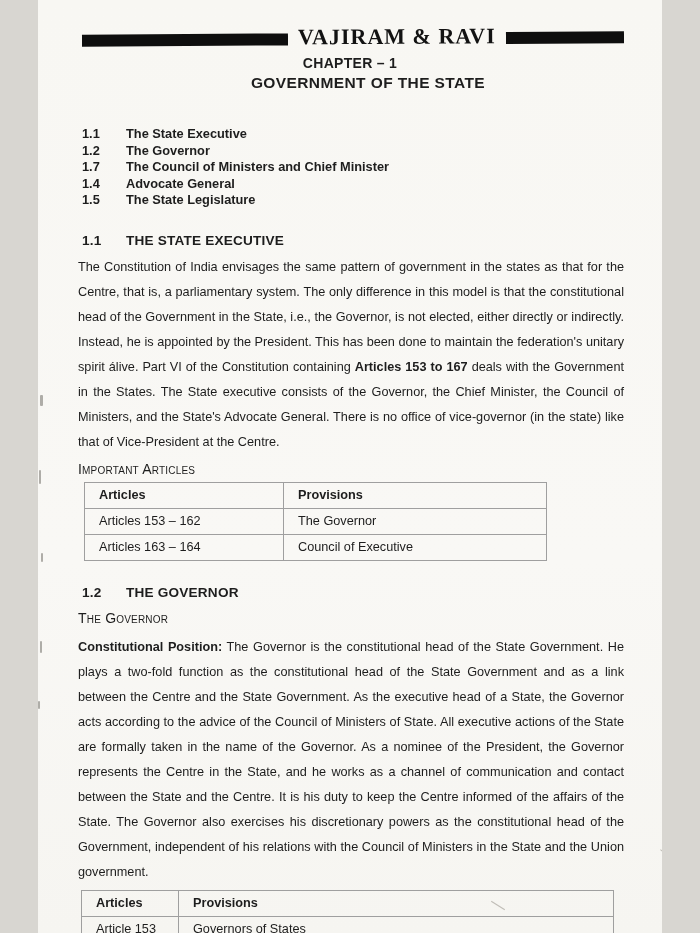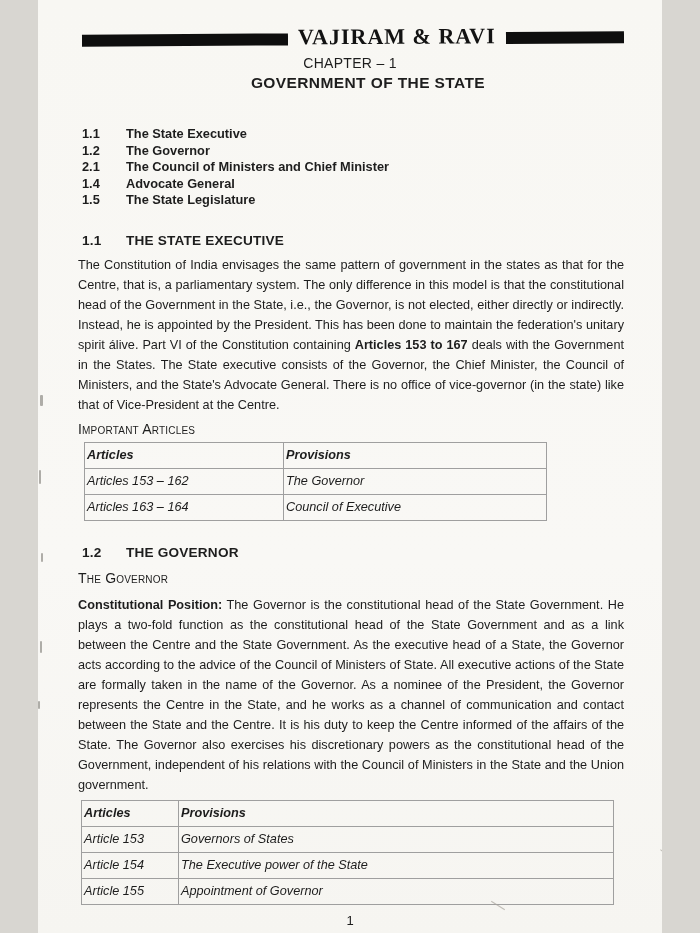--- a/index.html
+++ b/index.html
@@ -22,50 +22,50 @@
   }
   .bar { height:12px; background:#0e0e0e; }
   .bar-left  { width:206px; }
   .bar-right { flex:1; }
   .brand {
     font-family:"Liberation Serif", serif;
     font-weight:bold; font-size:22px; letter-spacing:1px;
     white-space:nowrap; padding:0 10px; transform: translateY(-2px);
     color:#121212;
   }
-  .chapter-line { text-align:center; font-weight:normal; font-size:14px; margin-top:3px; letter-spacing:.3px; }
+  .chapter-line { text-align:center; font-weight:bold; font-size:14px; margin-top:3px; letter-spacing:.3px; }
   .doc-title    { text-align:center; font-weight:bold; font-size:15.5px; margin-top:3px; letter-spacing:.4px;margin-left:36px; }
 
   
   .toc { margin: 34px 38px 0 44px; }
   .toc-item { display:flex; font-weight:bold; font-size:12.8px; line-height:16.6px; }
   .toc-num { width:44px; flex:0 0 44px; }
 
   
   .sec-heading { display:flex; margin: 0 38px 0 44px; font-weight:bold; font-size:13.6px; letter-spacing:.2px; }
   .sec-num { width:44px; flex:0 0 44px; }
 
   
   .para {
     margin: 7px 38px 0 40px;
-    font-size:12.7px; line-height:20px;
+    font-size:12.7px; line-height:25px;
     text-align: justify;
   }
   .bold-inline { font-weight:bold; }
 
   
   .sc-label {
     margin: 6px 38px 0 40px;
     font-weight:normal; font-variant: small-caps;
     font-size:14px; letter-spacing:.2px;
   }
 
   
   table { border-collapse: collapse; font-size:12.7px; margin-top:5px; background: transparent; }
-  th, td { border:1px solid #9f9f9f; text-align:left; font-weight:normal; padding:5px 8px 6px 2px;font-style:italic; }
+  th, td { border:1px solid #9f9f9f; text-align:left; font-weight:normal; padding:5px 8px 6px 14px; }
   th { font-weight:bold; }
   .tbl-1 { margin-left:46px; width:463px; }
   .tbl-1 .col-a { width:199px; }
   .tbl-2 { margin-left:43px; width:533px; }
   .tbl-2 .col-a { width:97px; }
 
   .page-number { text-align:center; font-size:13px; margin-top:8px; }
 
   
   .artifact { position:absolute; background:#55524c; opacity:.45; border-radius:1px; }
@@ -97,21 +97,21 @@
   <div class="toc">
     <div class="toc-item">
       <span class="toc-num">1.1</span>
       <span>The State Executive</span>
     </div>
     <div class="toc-item">
       <span class="toc-num">1.2</span>
       <span>The Governor</span>
     </div>
     <div class="toc-item">
-      <span class="toc-num">2.1</span>
+      <span class="toc-num">1.7</span>
       <span>The Council of Ministers and Chief Minister</span>
     </div>
     <div class="toc-item">
       <span class="toc-num">1.4</span>
       <span>Advocate General</span>
     </div>
     <div class="toc-item">
       <span class="toc-num">1.5</span>
       <span>The State Legislature</span>
     </div>

